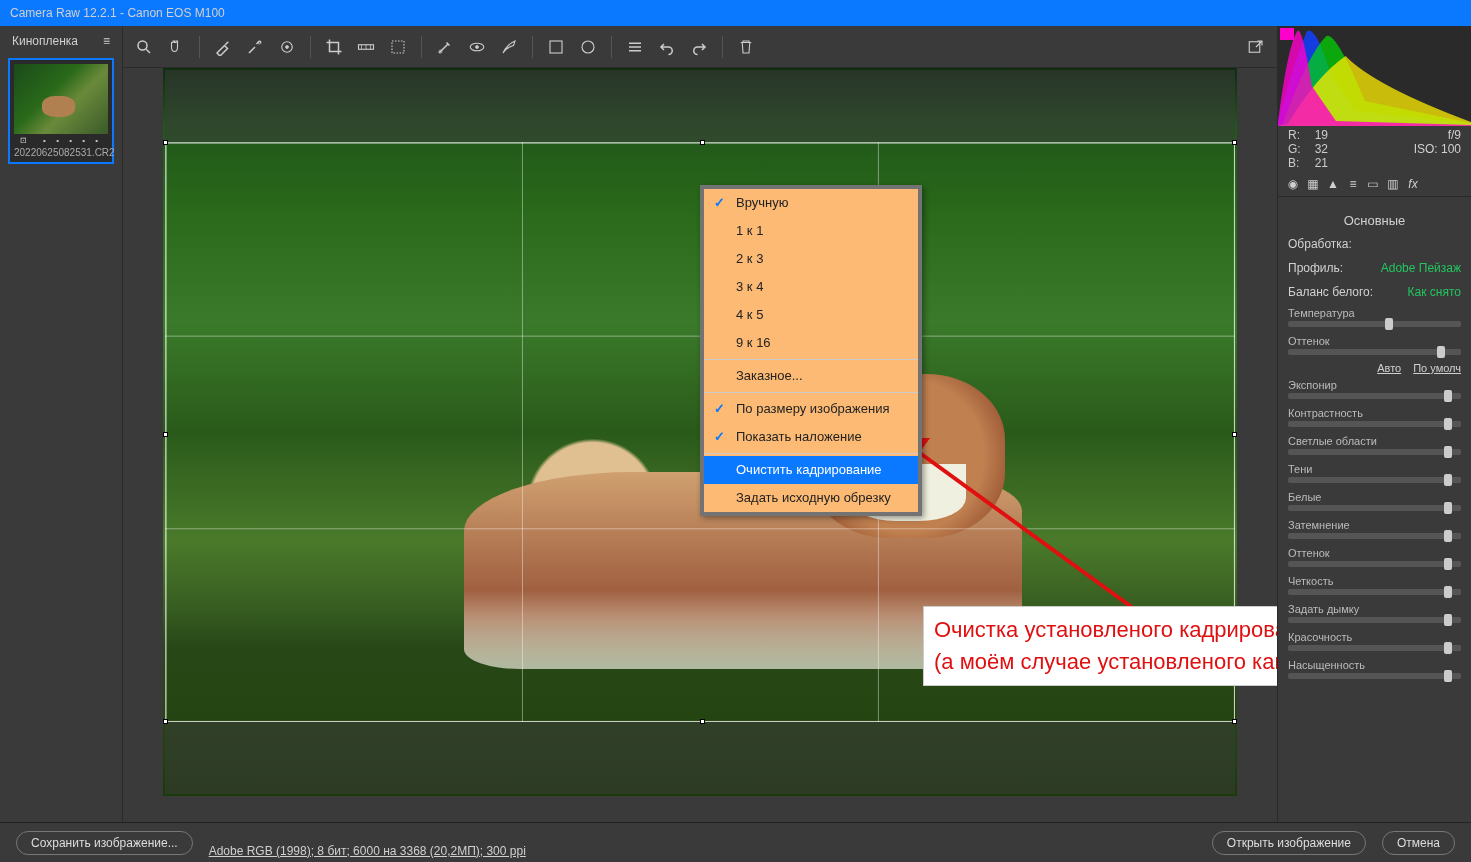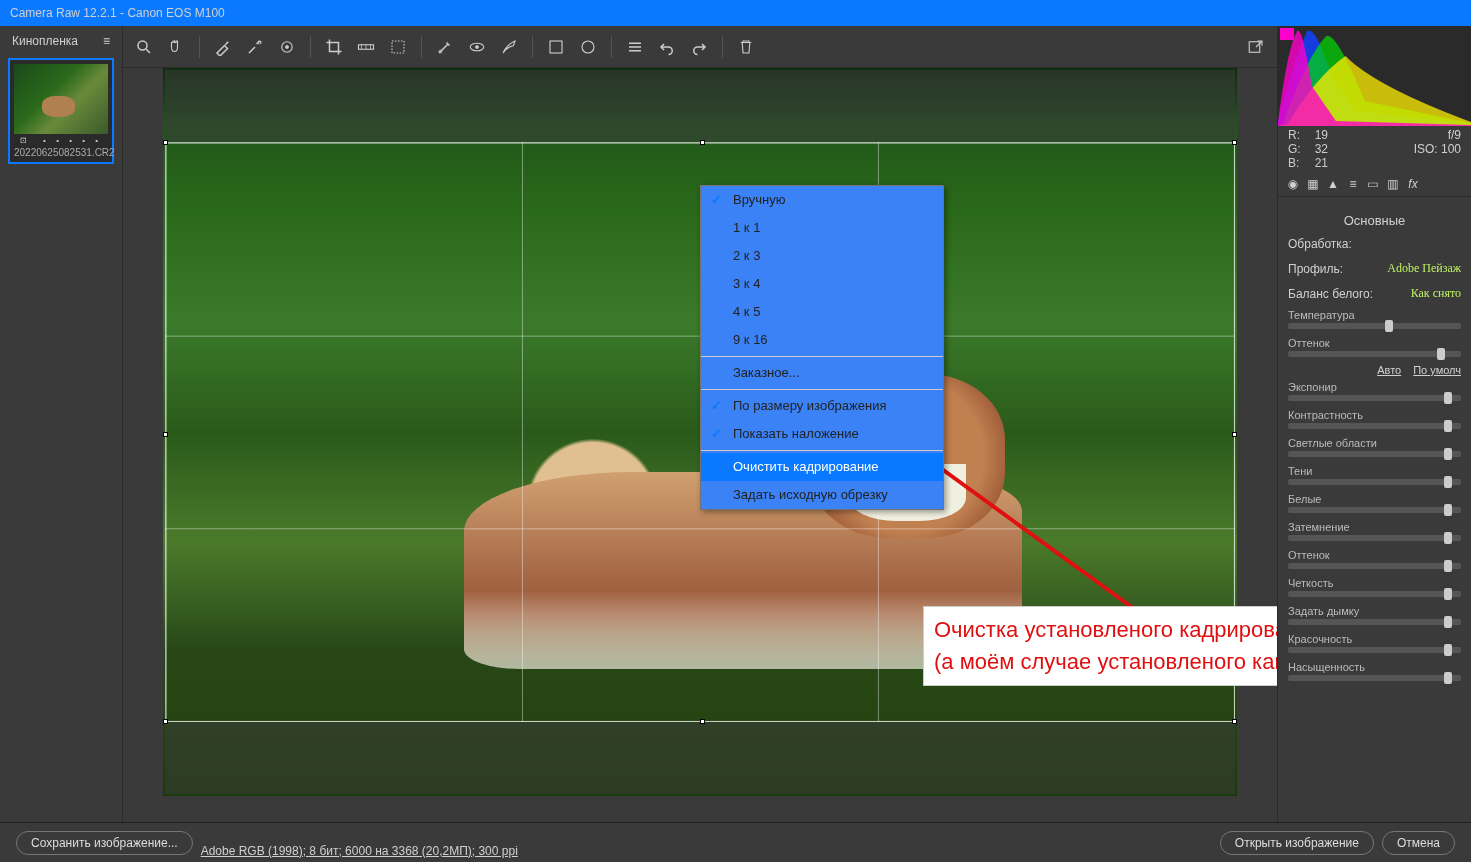--- a/index.html
+++ b/index.html
@@ -24,49 +24,49 @@
   .dog-body { position:absolute; left:0; top:30%; width:100%; height:60%; background:linear-gradient(180deg,#d0a070 0%,#a06040 60%,#f0f0e0 100%); border-radius:30% 20% 10% 10%; }
   .dog-head { position:absolute; left:62%; top:0; width:35%; height:50%; background:radial-gradient(circle at 50% 50%,#c08050 60%,#803820 100%); border-radius:40%; }
   .dog-head::after{content:"";position:absolute;left:20%;top:55%;width:60%;height:35%;background:#f0f0e0;border-radius:0 0 40% 40%;}
   .grass-fg { position:absolute; left:0; bottom:0; width:100%; height:25%; background:linear-gradient(180deg,transparent 0%,#1a3a0a 100%);}
   .crop-overlay { position: absolute; left: 42px; top: 2px; right: 42px; bottom: 42px; }
   .crop-dark { position: absolute; background: rgba(60,60,60,0.55); }
   .crop-dark.top { left:0; top:0; right:0; height: 10%; }
   .crop-dark.bottom { left:0; bottom:0; right:0; height: 10%; }
   .crop-grid { position: absolute; left:0; top:10%; right:0; bottom:10%; border:1px solid rgba(255,255,255,0.6); background-image: linear-gradient(to right, rgba(255,255,255,0.4) 1px, transparent 1px), linear-gradient(to bottom, rgba(255,255,255,0.4) 1px, transparent 1px); background-size: 33.33% 33.33%; }
   .crop-h { position:absolute; width:5px; height:5px; background:#fff; border:1px solid #000;}
-  .context-menu { position: absolute; left: 577px; top: 117px; width: 244px; background: #3b82f6; border: 1px solid #737373; box-shadow: 2px 2px 6px rgba(0,0,0,0.4); z-index: 10; }
+  .context-menu { position: absolute; left: 577px; top: 117px; width: 222px; background: #fdba74; border: 4px solid #737373; box-shadow: 2px 2px 6px rgba(0,0,0,0.4); z-index: 10; }
   .context-menu .item { padding: 4px 8px 4px 32px; color: #222; font-size: 13px; position: relative; line-height: 20px; }
   .context-menu .item.hl { background: #0a78ff; color: #fff; }
   .context-menu .sep { height: 1px; background: #ccc; margin: 2px 0; }
   .context-menu .check::before { content: "✓"; position: absolute; left: 10px; top: 4px; color: #0a78ff; font-weight: bold; }
   .annotation { position: absolute; left: 800px; top: 538px; width: 562px; height: 80px; background: #fff; z-index:11; display:flex; flex-direction:column; justify-content:center; padding:6px 10px; border:1px solid #ccc;}
   .annotation div { color: #e01010; font-size: 22px; line-height: 32px; }
   .arrow { position: absolute; z-index: 9; }
   .statusbar { height: 26px; border-top: 1px solid #2a2a2a; display: flex; align-items: center; gap: 12px; padding: 0 8px; font-size: 12px; }
   .statusbar .zoom { border: 1px solid #555; padding: 1px 10px; display:flex; gap:8px;}
   .statusbar .mid { flex:1; text-align:center; }
   .statusbar .nav { display:flex; align-items:center; gap:6px;}
   .sicon { width:14px; height:14px; border:1px solid #888; display:inline-block;}
   .right-panel { width: 194px; background: #3a3a3a; display: flex; flex-direction: column; border-left: 1px solid #2a2a2a;}
   .histogram { height: 100px; position: relative; background: #2a2a2a; overflow:hidden;}
   .info-row { display:flex; justify-content:space-between; padding: 1px 12px; font-size: 11px;}
   .info-row span { color:#ccc;}
   .tabstrip { display:flex; gap:2px; padding:4px 6px; border-bottom:1px solid #2a2a2a;}
   .tabstrip .tab { width:18px; height:16px; display:flex; align-items:center; justify-content:center;}
   .panel-title { text-align:center; padding:4px 10px; font-size:13px;margin-top:12px;}
   .param-row { display:flex; justify-content:space-between; align-items:center; padding:5px 10px; font-size:12px;}
-  .param-row .val { color:#bef264;font-family:Liberation Serif, serif;}
+  .param-row .val { color:#22c55e;}
   .slider-row { padding: 3px 10px 5px 10px; }
   .slider-row .lbl { font-size: 11px; margin-bottom: 2px; color:#bbb;}
   .slider { height: 6px; background: #555; position: relative; border-radius:2px;}
   .slider .thumb-s { position:absolute; top:-3px; width:8px; height:12px; background:#ccc; border-radius:2px;}
   .auto-row { display:flex; justify-content:flex-end; gap:12px; padding:2px 10px;}
   .auto-row span { text-decoration: underline; font-size:11px;}
-  .bottombar { position:absolute; left:0; right:0; bottom:0; height:40px; background:#3a3a3a; border-top:1px solid #222; display:flex; align-items:center; padding:0 16px; gap:8px;}
+  .bottombar { position:absolute; left:0; right:0; bottom:0; height:40px; background:#3a3a3a; border-top:1px solid #222; display:flex; align-items:center; padding:0 16px; gap:16px;}
   .bottombar .mid2 { flex:1; text-align:left; text-decoration:underline; font-size:12px;margin-top:16px;}
   .btn { border:1px solid #777; border-radius:12px; padding:4px 14px; font-size:12px; background:#3a3a3a; color:#ddd;}
 </style>
 </head>
 <body>
 
 <div class="titlebar">
   <span>Camera Raw 12.2.1  -  Canon EOS M100</span>
 </div>
 

